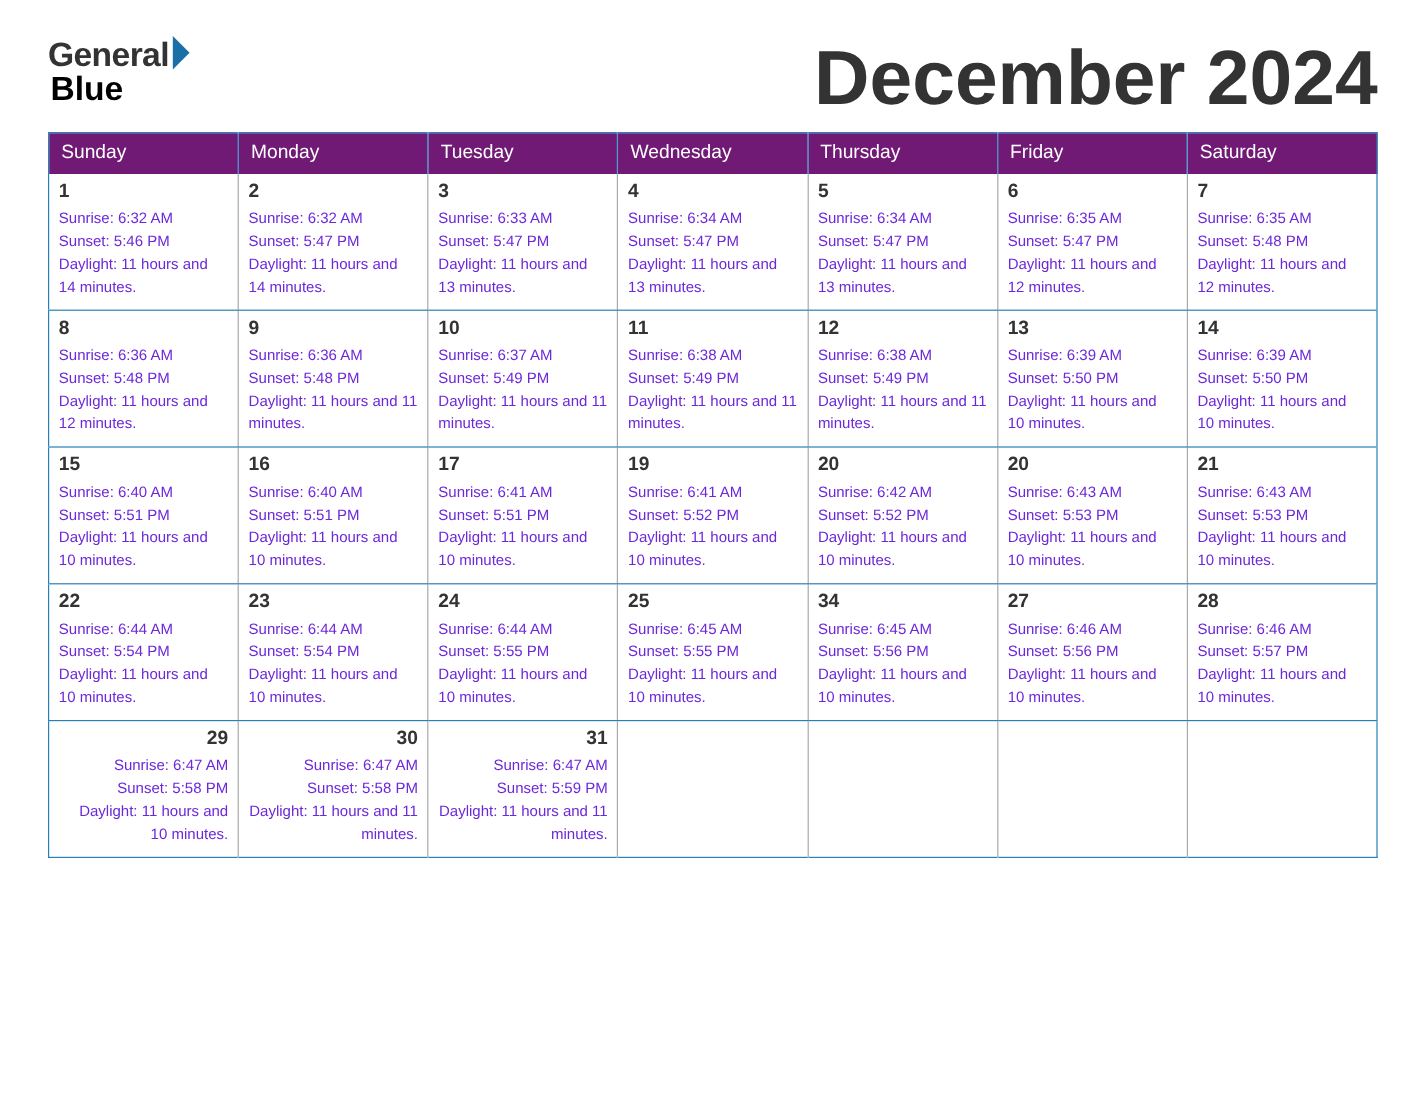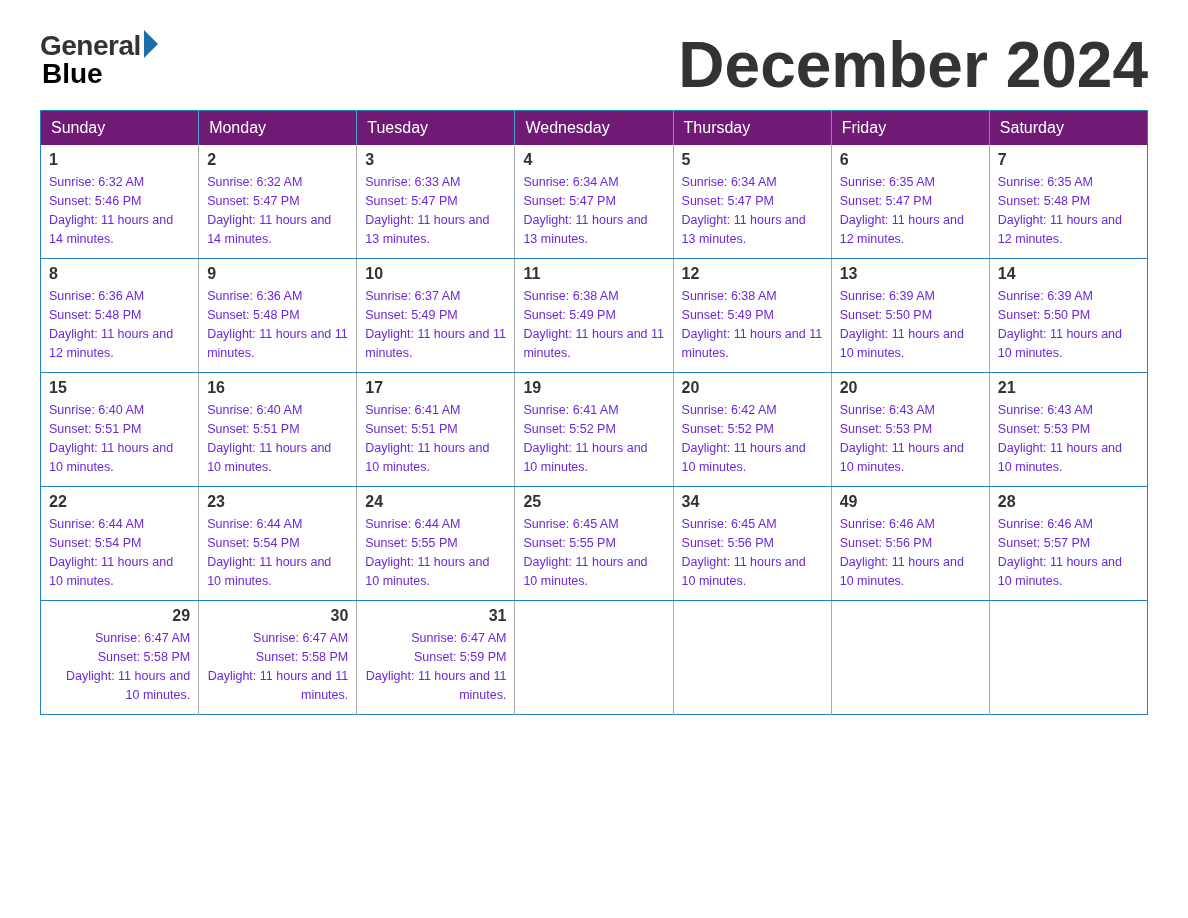--- a/index.html
+++ b/index.html
@@ -245,21 +245,21 @@
         </td>
         <td>
           <span class="day-number">25</span>
           <div class="day-info">Sunrise: 6:45 AM<br>Sunset: 5:55 PM<br>Daylight: 11 hours and 10 minutes.</div>
         </td>
         <td>
           <span class="day-number">34</span>
           <div class="day-info">Sunrise: 6:45 AM<br>Sunset: 5:56 PM<br>Daylight: 11 hours and 10 minutes.</div>
         </td>
         <td>
-          <span class="day-number">49</span>
+          <span class="day-number">27</span>
           <div class="day-info">Sunrise: 6:46 AM<br>Sunset: 5:56 PM<br>Daylight: 11 hours and 10 minutes.</div>
         </td>
         <td>
           <span class="day-number">28</span>
           <div class="day-info">Sunrise: 6:46 AM<br>Sunset: 5:57 PM<br>Daylight: 11 hours and 10 minutes.</div>
         </td>
       </tr>
       <tr>
         <td>
           <span class="day-number">29</span>

